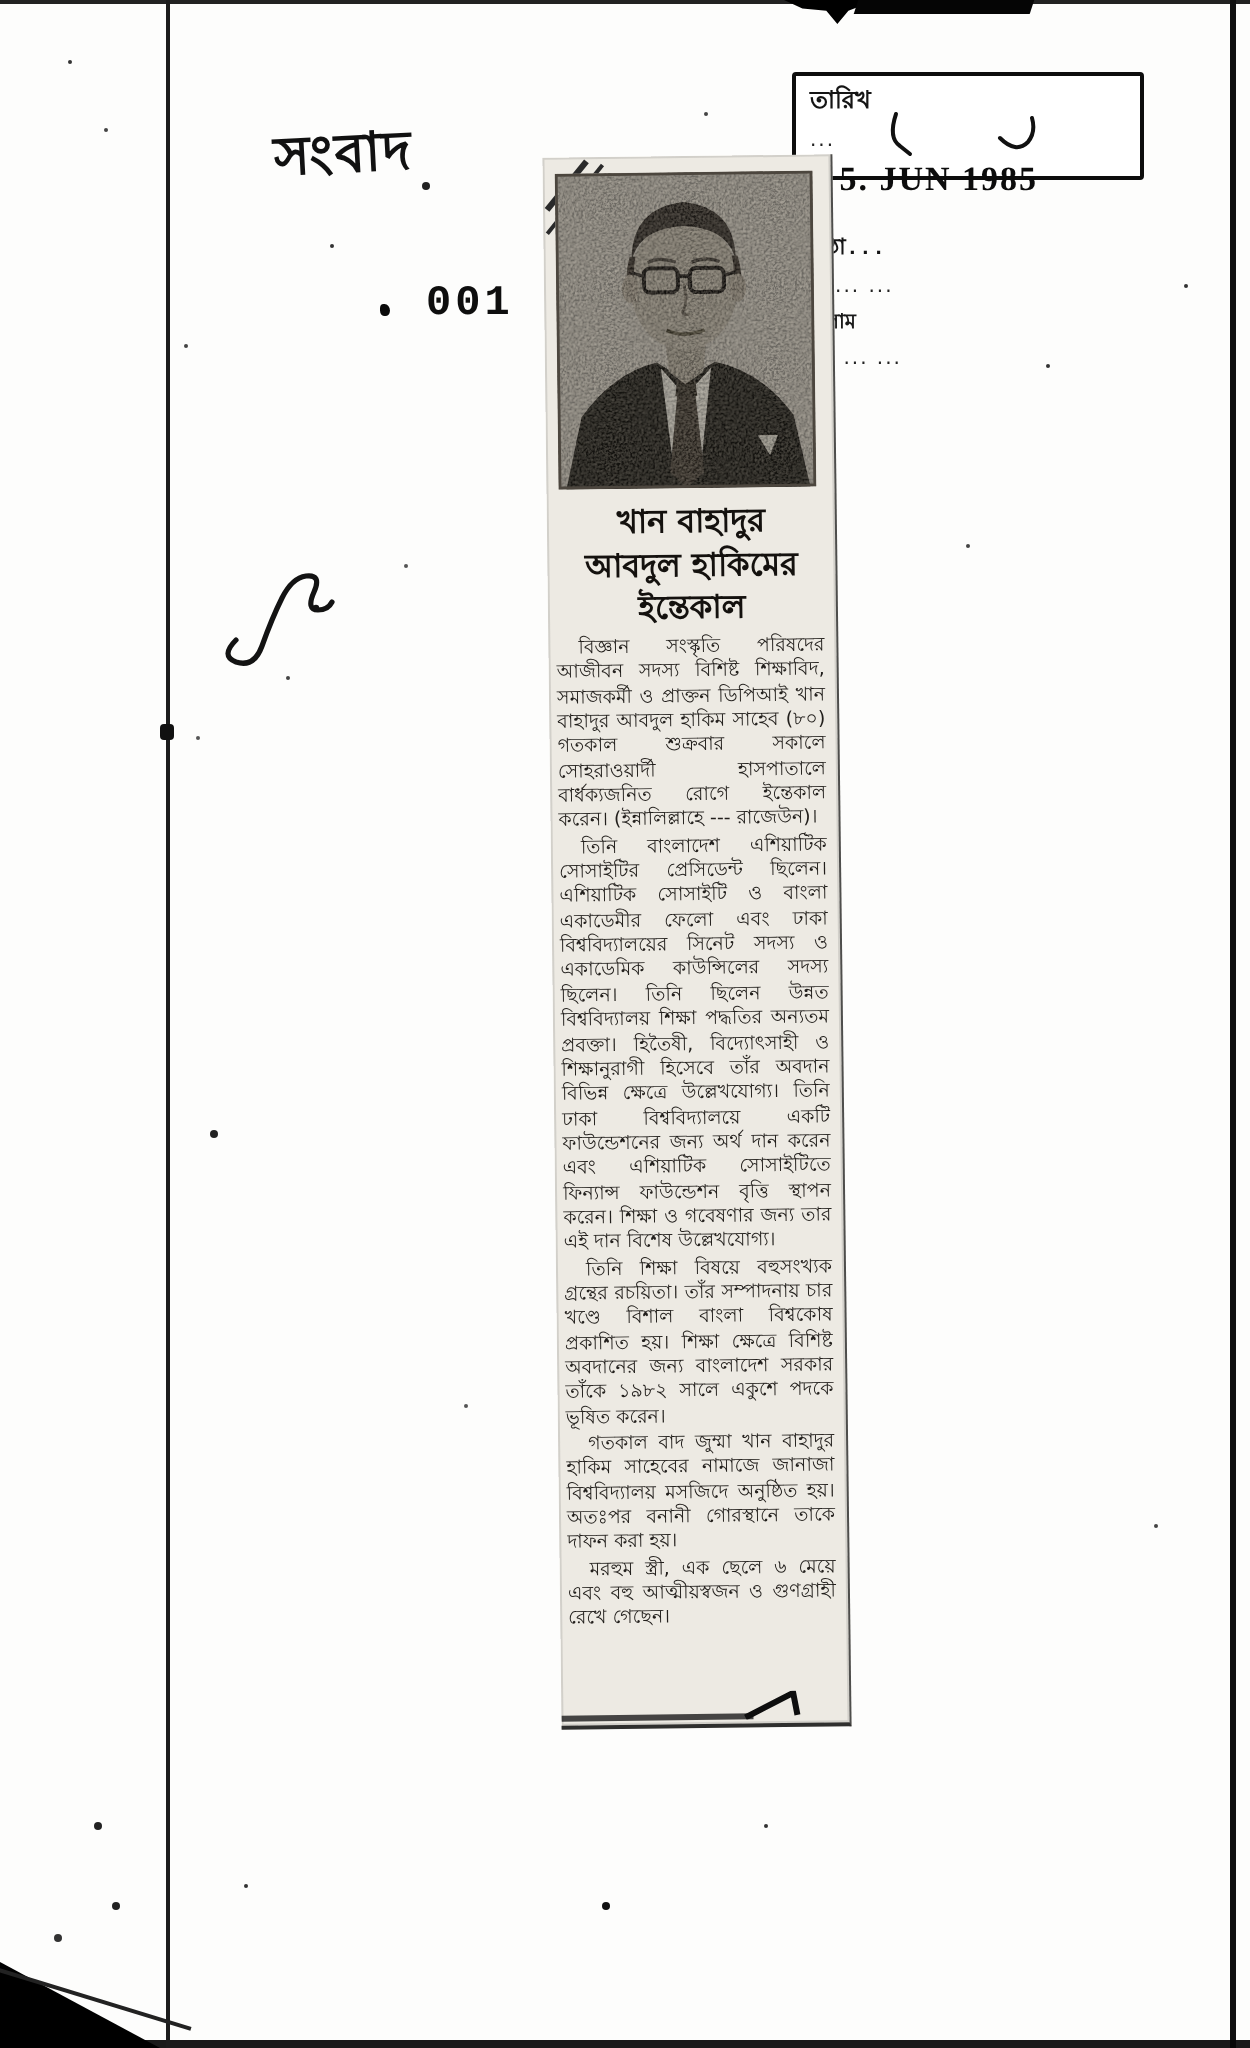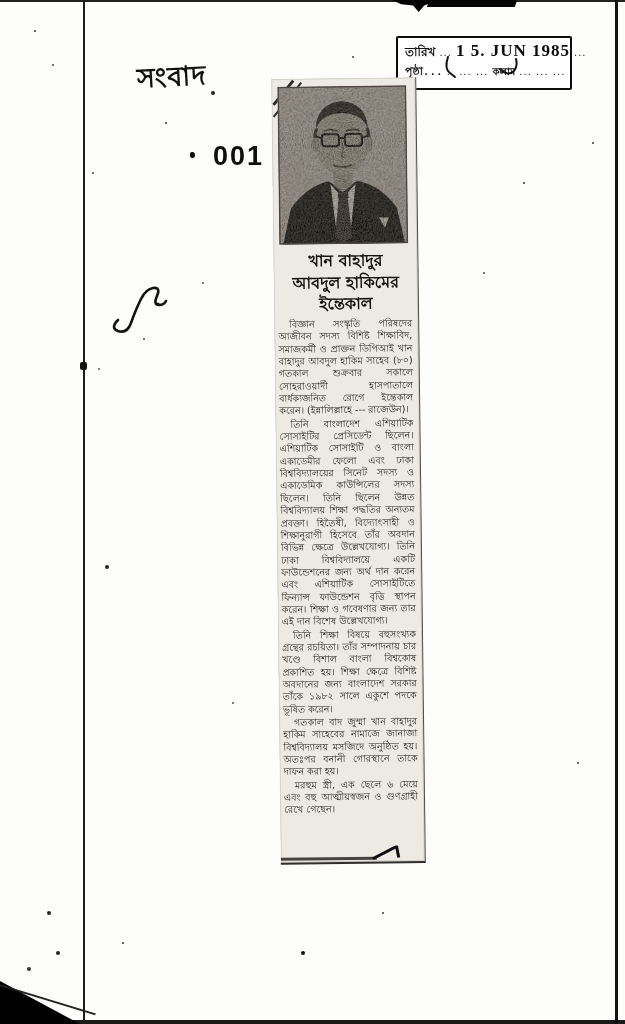--- a/index.html
+++ b/index.html
@@ -27,32 +27,32 @@
     165px 122px 0 0 #333,352px 56px 0 0 #444,523px 182px 0 0 #333,
     98px 368px 0 0 #555,106px 566px 0 1px #222,143px 338px 0 0 #444,
     302px 952px 0 1px #111,122px 942px 0 0 #333,57px 952px 0 1px #222,
     483px 272px 0 0 #444,592px 142px 0 0 #333,232px 702px 0 0 #555,
     577px 762px 0 0 #444,382px 912px 0 0 #333,92px 172px 0 0 #444,
     202px 282px 0 0 #555,48px 912px 0 1px #222,28px 968px 0 1px #333;}
   
   .stamp{position:absolute;left:396px;top:36px;width:176px;height:54px;
     border:2.5px solid #0d0d0d;border-radius:2px;background:#fff;
     padding:3px 7px 2px 7px;box-sizing:border-box;}
-  .stamp-row{display:flex;align-items:baseline;gap:4px;white-space:nowrap;}
+  .stamp-row{display:flex;align-items:baseline;gap:4px;white-space:nowrap;flex-direction:column;}
   .stamp-label{font-size:12px;font-weight:bold;color:#151515;}
   .stamp-dots{font-size:10px;letter-spacing:1px;color:#222;}
   .stamp-date{font-size:17px;font-weight:bold;letter-spacing:1px;
     font-family:Liberation Serif, serif;color:#0c0c0c;}
   .stamp-col{font-size:10px;font-weight:bold;color:#1a1a1a;}
   .stamp-pen{position:absolute;left:430px;top:55px;width:120px;height:40px;pointer-events:none;}
   
   .handwritten-note{position:absolute;left:137px;top:56px;font-size:27px;font-weight:bold;
     color:#111;transform:rotate(-3deg);letter-spacing:1px;}
-  .page-number{position:absolute;left:213px;top:141px;font-size:27px;font-weight:bold;
-    font-family:Liberation Sans, sans-serif;letter-spacing:2px;color:#0e0e0e;}
+  .page-number{position:absolute;left:213px;top:141px;font-size:21px;font-weight:bold;
+    font-family:Liberation Mono, monospace;letter-spacing:2px;color:#0e0e0e;}
   .page-number-dot{position:absolute;left:190px;top:152px;width:5px;height:6px;background:#0a0a0a;border-radius:40% 60% 50% 50%;}
   .initial-squiggle{position:absolute;left:106px;top:268px;width:64px;height:70px;}
   
   .clipping{position:absolute;left:276px;top:78px;width:144px;height:784px;
     background:#edeae3;transform:rotate(-0.7deg);overflow:hidden;
     border-right:1.5px solid rgba(25,25,25,.75);
     border-bottom:2px solid rgba(15,15,15,.85);
     box-shadow:inset 0 0 0 1px rgba(60,60,60,.15);}
   .clip-corner-marks{position:absolute;left:0;top:0;width:40px;height:40px;}
   .photo{position:absolute;left:6px;top:8px;width:129px;height:158px;display:block;}

